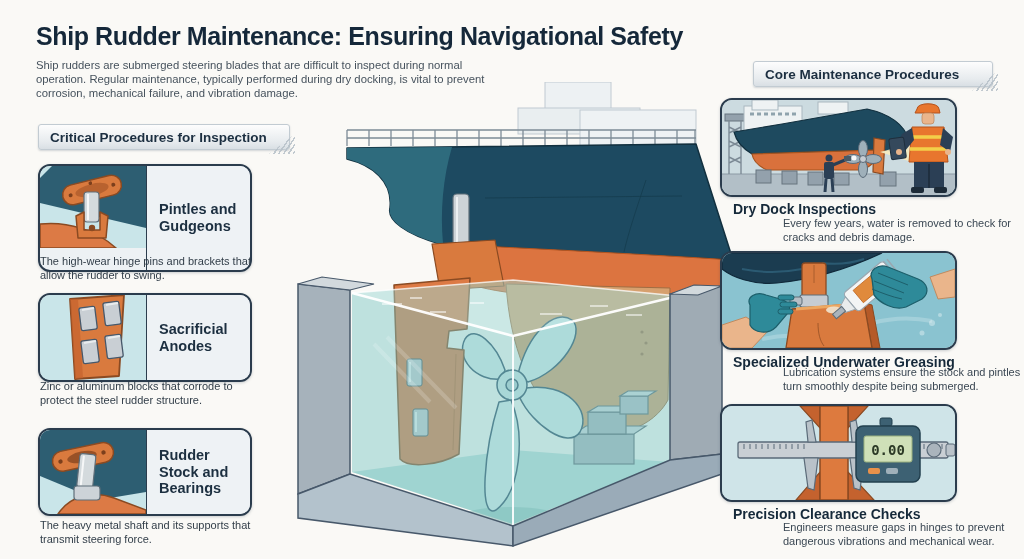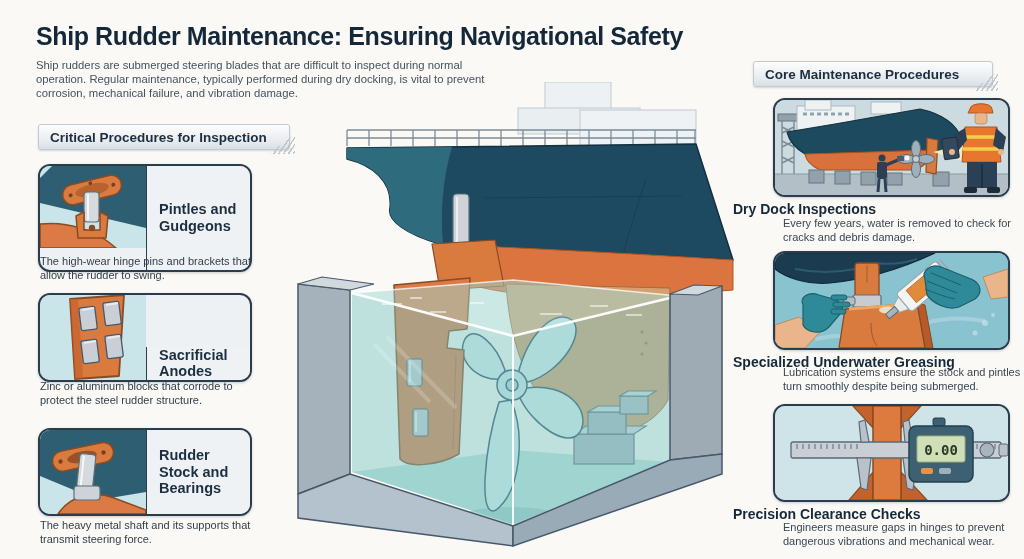--- a/index.html
+++ b/index.html
@@ -41,21 +41,21 @@
   .comp-card .label{
     flex:1;display:flex;align-items:center;padding:0 8px 0 12px;
     font-size:14.5px;font-weight:bold;line-height:1.15;color:#1c2f40;
     border-left:1.5px solid #2b3c4d;background:#eef2f5;
   }
   .card-caption{
     position:absolute;left:40px;width:216px;
     font-size:11px;line-height:1.26;color:#323e49;
   }
   .proc-img{
-    position:absolute;left:773px;width:237px;box-sizing:border-box;
+    position:absolute;left:720px;width:237px;box-sizing:border-box;
     border:2px solid #2b3c4d;border-radius:12px;overflow:hidden;line-height:0;
     box-shadow:0 1px 3px rgba(30,50,70,.22);background:#cfe4e8;
   }
   .proc-title{
     position:absolute;left:733px;width:240px;
     font-size:14px;font-weight:bold;color:#15293a;white-space:nowrap;
   }
   .proc-caption{
     position:absolute;left:755px;width:242px;
     font-size:11px;line-height:1.25;color:#3a4753;margin-left:28px;
@@ -91,21 +91,21 @@
         <rect x="44" y="26" width="15" height="30" rx="3" fill="#d4dadd" stroke="#5f6e79" stroke-width="1.2"></rect>
         <line x1="48" y1="28" x2="48" y2="54" stroke="#ffffff" stroke-width="2" opacity="0.8"></line>
         <path d="M36,50 L44,46 L44,64 L60,64 L60,46 L68,50 L66,72 L38,72 Z" fill="#d97a3e" stroke="#8a4a22" stroke-width="1.5" stroke-linejoin="round"></path>
         <circle cx="52" cy="62" r="3.2" fill="#8a4a22"></circle>
       </svg>
     </span>
     <span class="label">Pintles and Gudgeons</span>
   </div>
   <div class="card-caption" style="top:255px;">The high-wear hinge pins and brackets that allow the rudder to swing.</div>
 
-  <div class="comp-card" style="top:293px;height:89px;align-items:flex-end;">
+  <div class="comp-card" style="top:293px;height:89px;">
     <span class="icon-wrap">
       <svg width="106" height="85" viewBox="0 0 106 85">
         <rect width="106" height="85" fill="#c9e5e9"></rect>
         <path d="M30,4 L84,0 L79,81 L35,84 Z" fill="#d97a3e" stroke="#8a4a22" stroke-width="1.8" stroke-linejoin="round"></path>
         <path d="M30,4 L38,4 L43,83 L35,84 Z" fill="#c4622e" opacity="0.7"></path>
         <g fill="#c9cfd4" stroke="#47586a" stroke-width="1.3">
           <rect x="40" y="12" width="16" height="23" rx="2" transform="rotate(-7 48 23)"></rect>
           <rect x="64" y="7" width="16" height="23" rx="2" transform="rotate(-7 72 18)"></rect>
           <rect x="42" y="45" width="16" height="23" rx="2" transform="rotate(-7 50 56)"></rect>
           <rect x="66" y="40" width="16" height="23" rx="2" transform="rotate(-7 74 51)"></rect>

